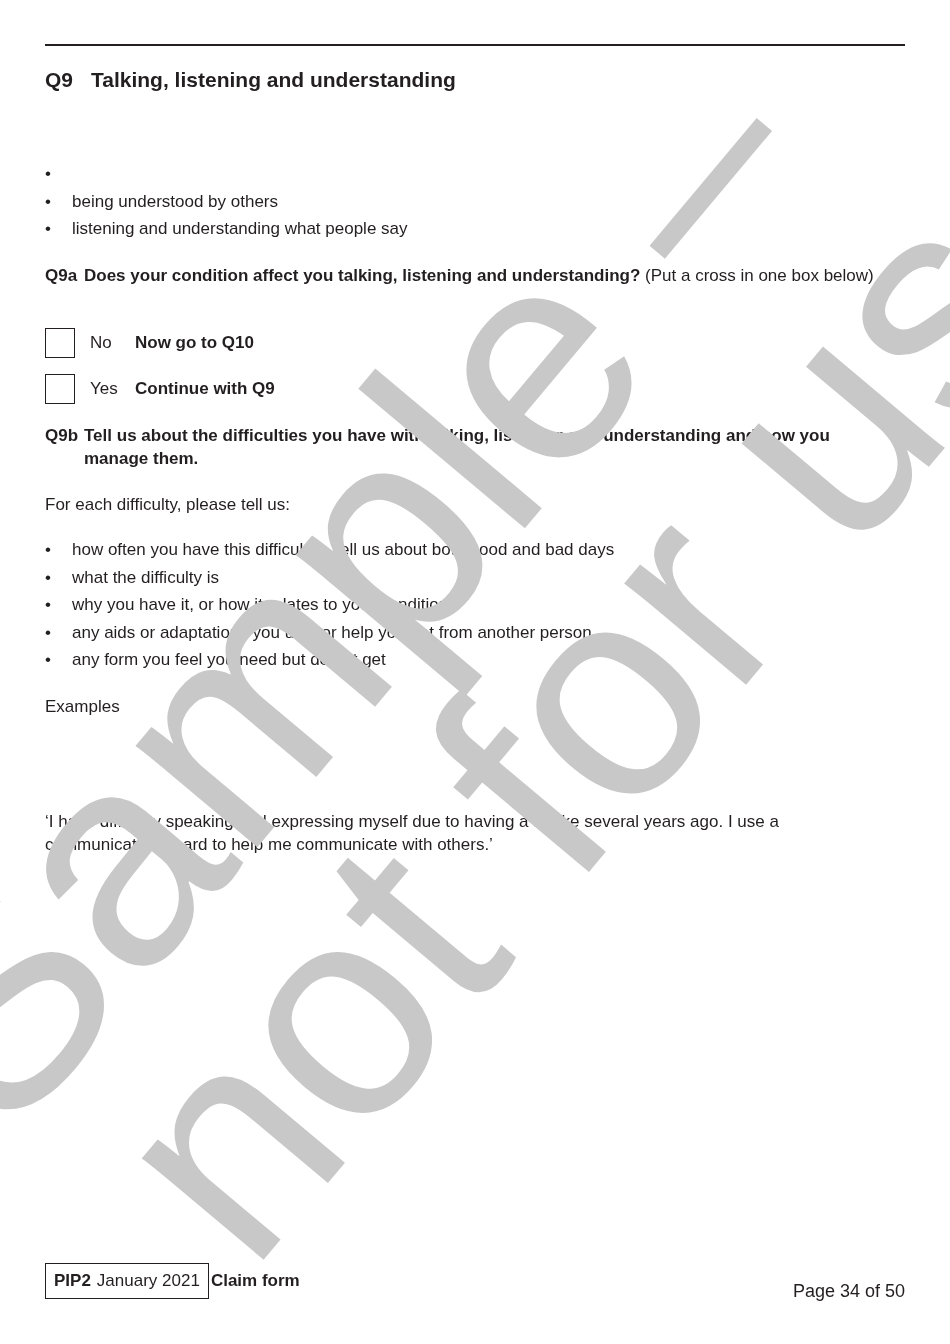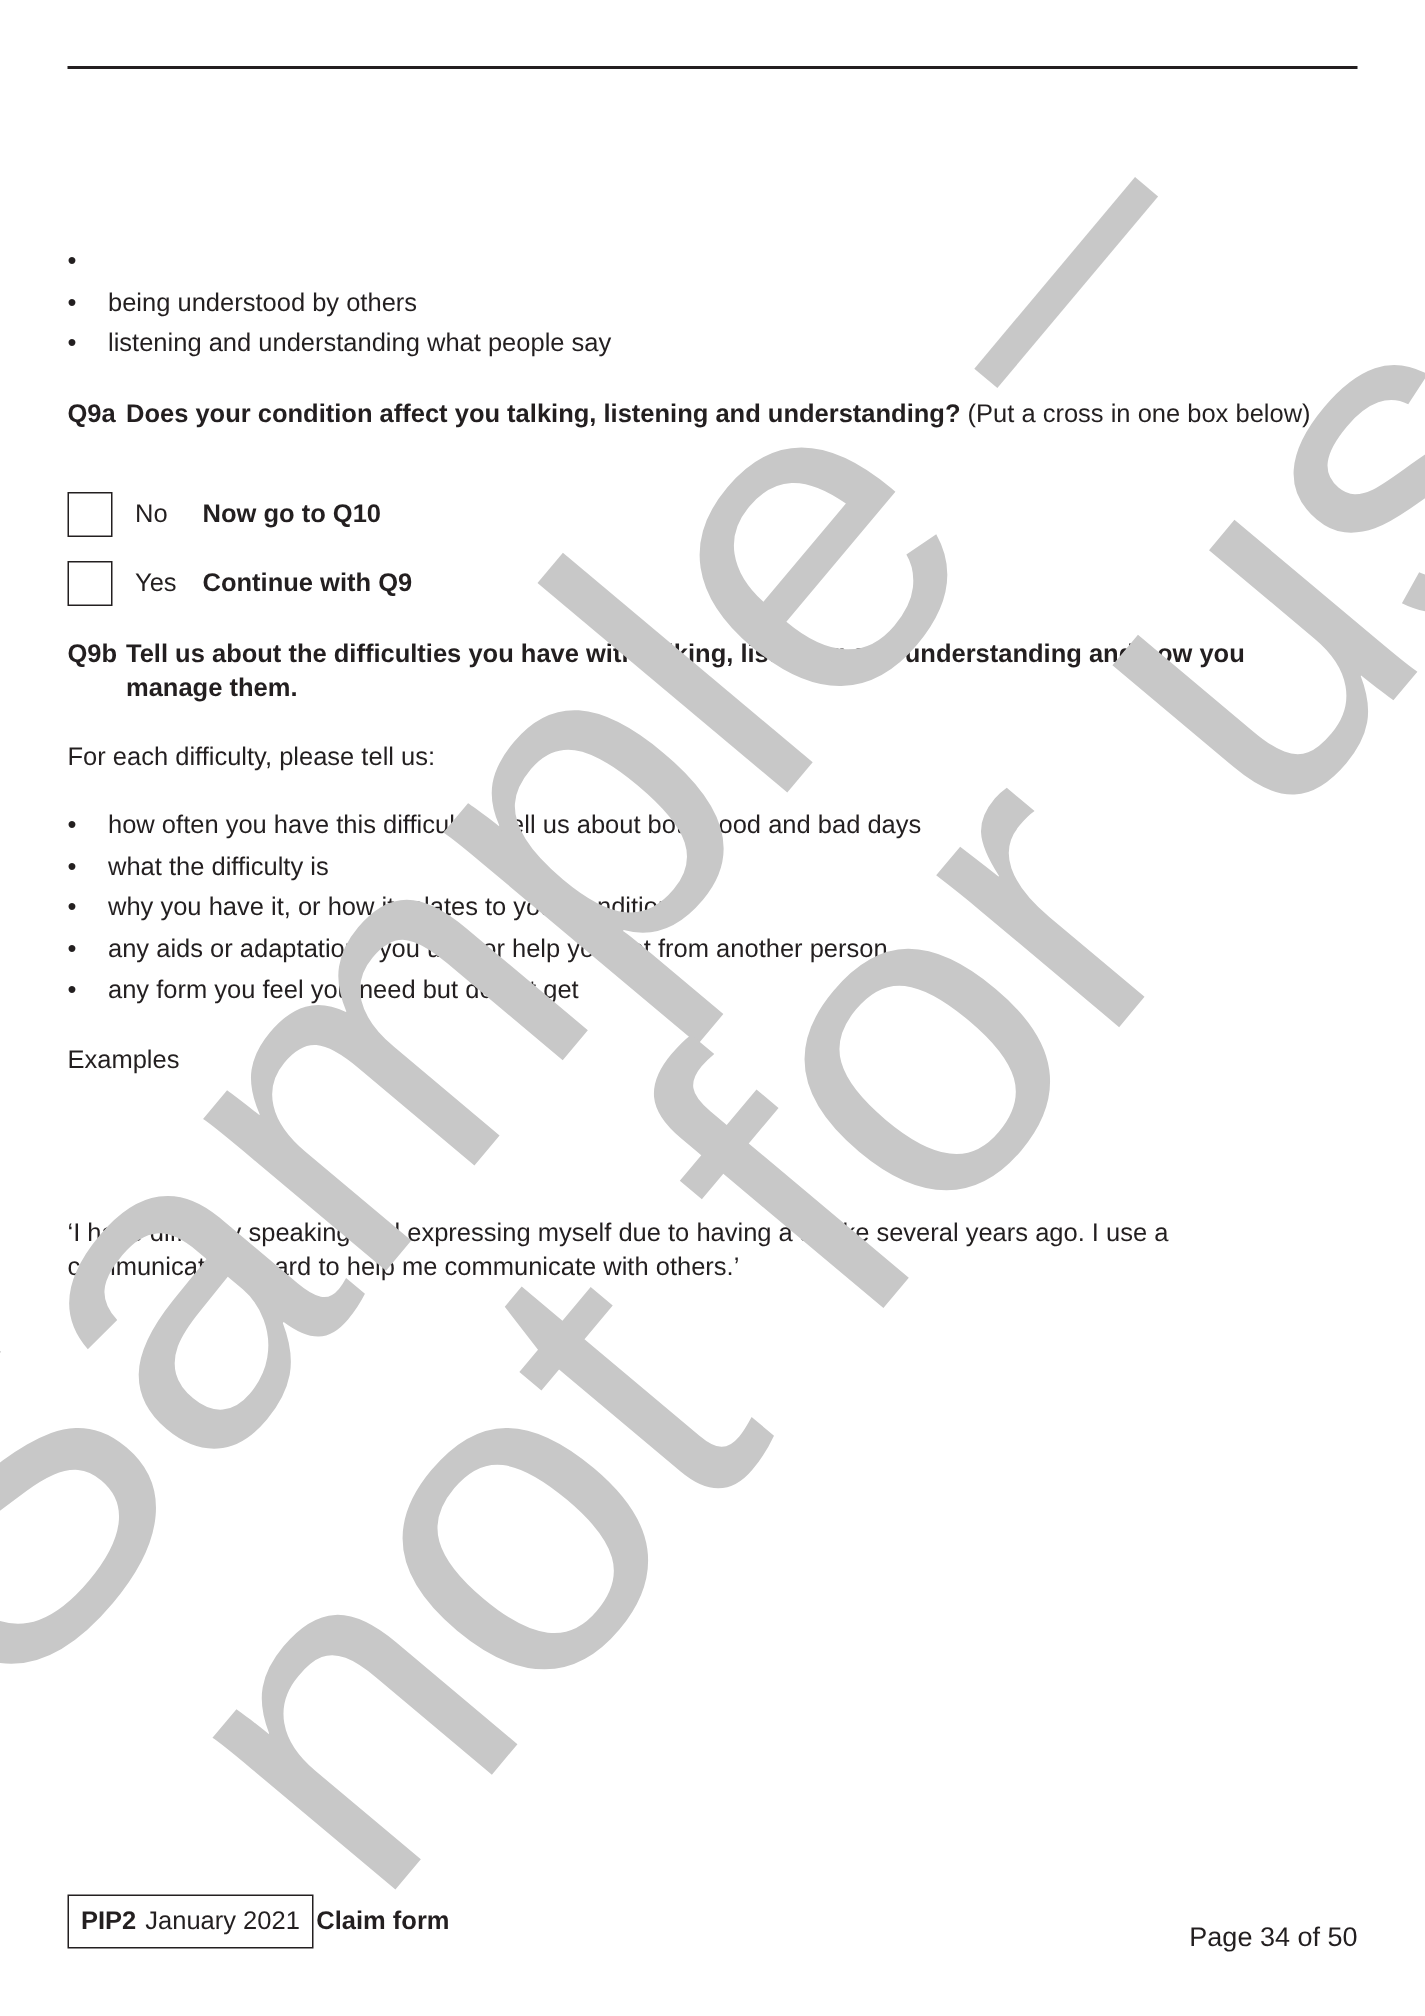--- a/index.html
+++ b/index.html
@@ -40,20 +40,23 @@
   .page-num { position: absolute; right: 0; top: 1281px; font-size: 18px; }
   .watermark { position: absolute; left: 0; top: 0; width: 950px; height: 1344px; pointer-events: none; }
   .watermark svg { width: 100%; height: 100%; }
 </style>
 </head>
 <body>
 
 <div class="page">
   <div class="top-rule"></div>
 
+  <div class="section-title">
+    <span class="qnum">Q9</span><span>Talking, listening and understanding</span>
+  </div>
 
 
   <ul class="bullets b1">
     <li><span class="dot">•</span></li>
     <li><span class="dot">•</span><span>being understood by others</span></li>
     <li><span class="dot">•</span><span>listening and understanding what people say</span></li>
   </ul>
 
   <div class="q-line q9a">
     <span class="qid">Q9a</span>

